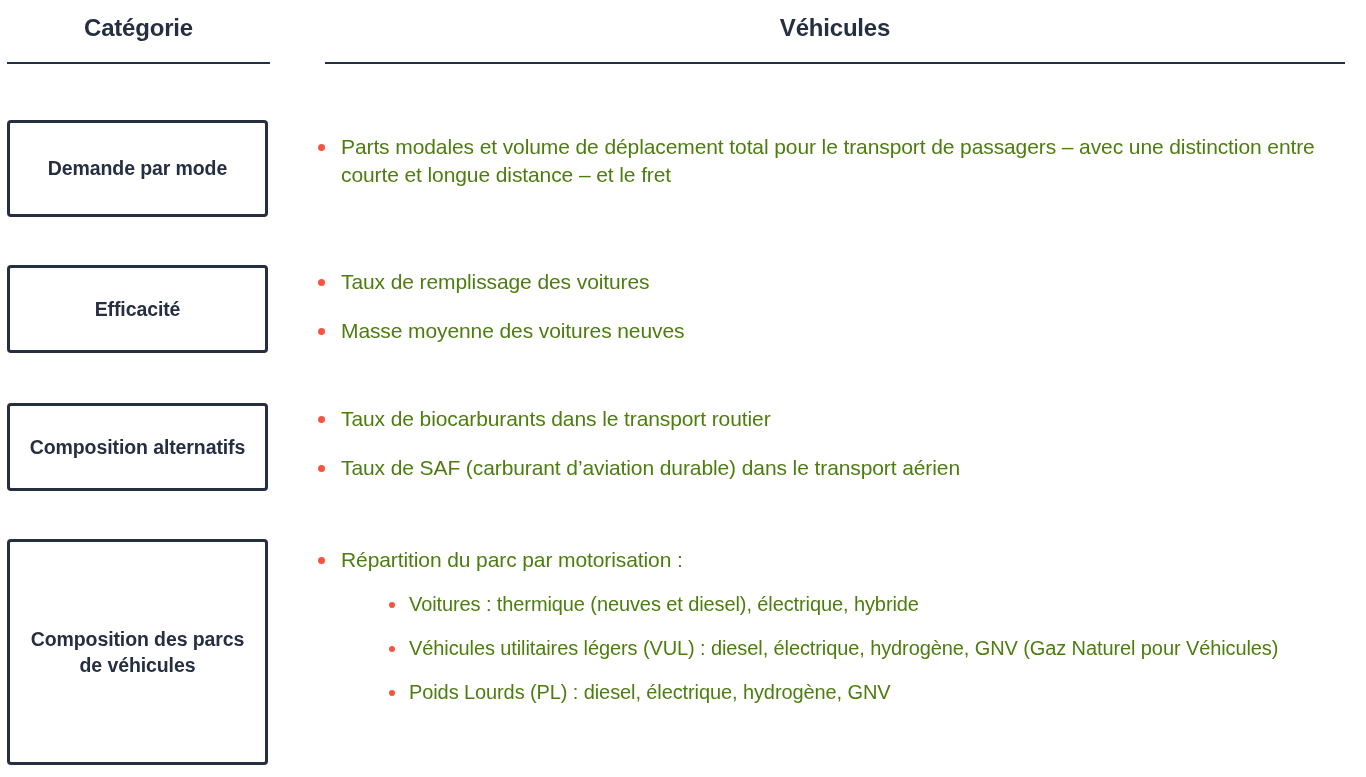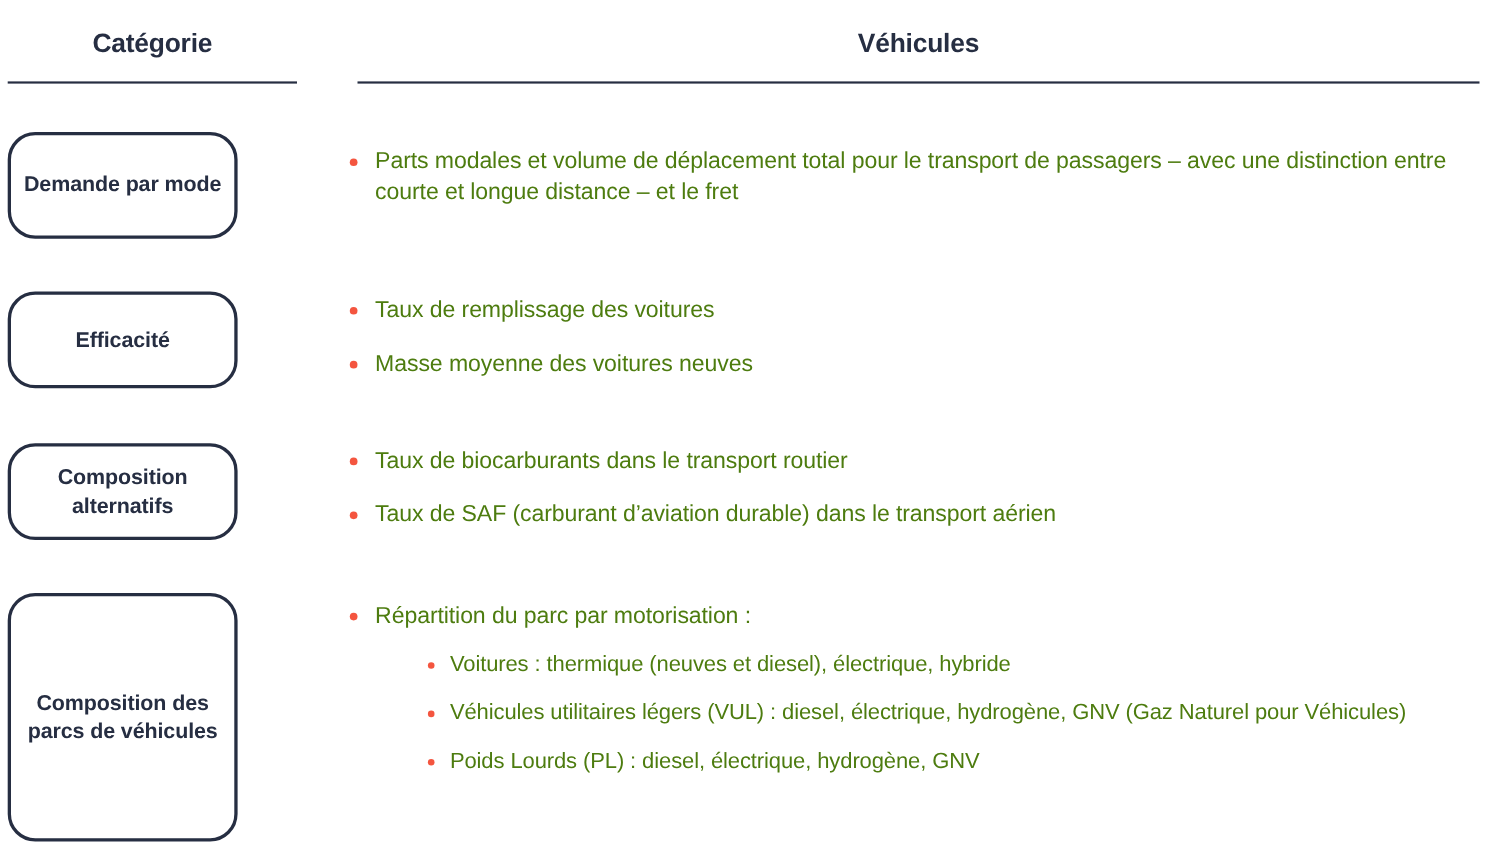--- a/index.html
+++ b/index.html
@@ -24,21 +24,21 @@
   
   .header-row {
     position: absolute;
     top: 0;
     left: 0;
     width: 1366px;
     height: 72px;
   }
   .header-cell {
     position: absolute;
-    top: 12px;
+    top: 0;
     height: 72px;
   }
   .header-cell.cat {
     left: 7px;
     width: 263px;
   }
   .header-cell.par {
     left: 325px;
     width: 1020px;
   }
@@ -72,24 +72,24 @@
   }
   .row {
     position: absolute;
     left: 0;
     width: 1366px;
   }
 
   .cat-box {
     position: absolute;
     left: 7px;
-    width: 209px;
+    width: 261px;
     box-sizing: border-box;
     border: 3px solid #262E42;
-    border-radius: 25px;
+    border-radius: 4px;
     background: #ffffff;
     display: flex;
     align-items: center;
     justify-content: center;
     text-align: center;
   }
   .cat-box-label {
     font-size: 19.5px;
     font-weight: bold;
     line-height: 1.35;

